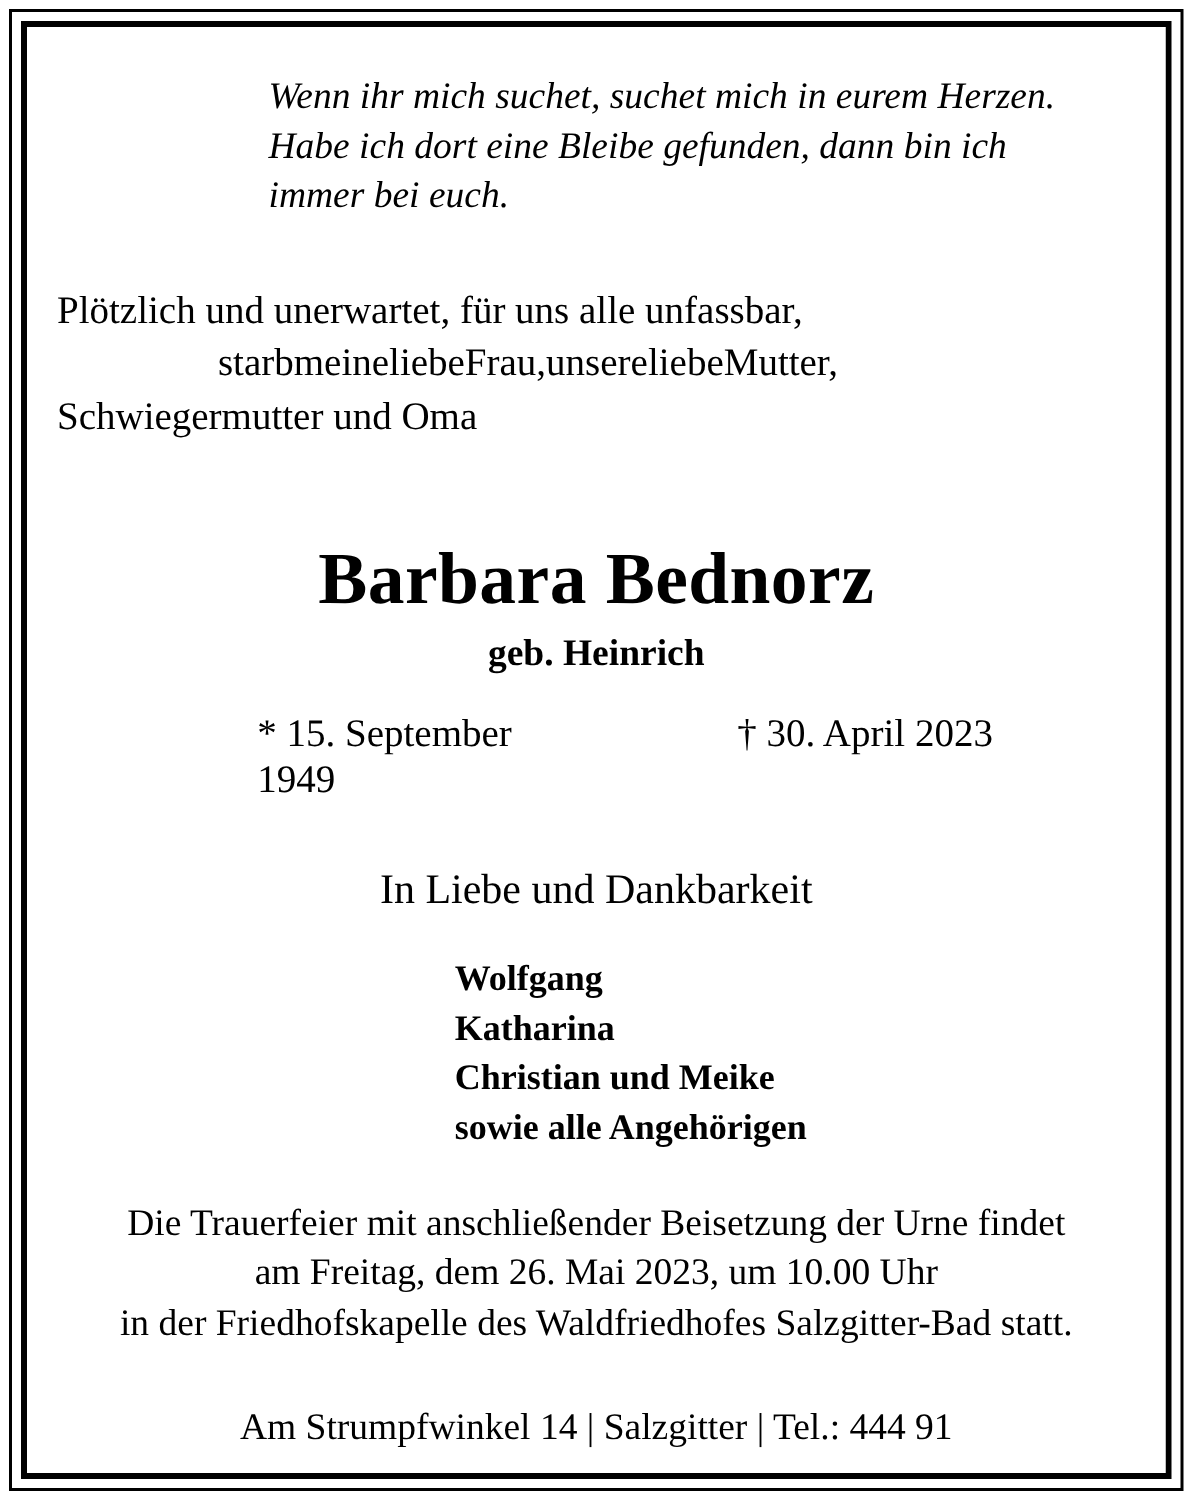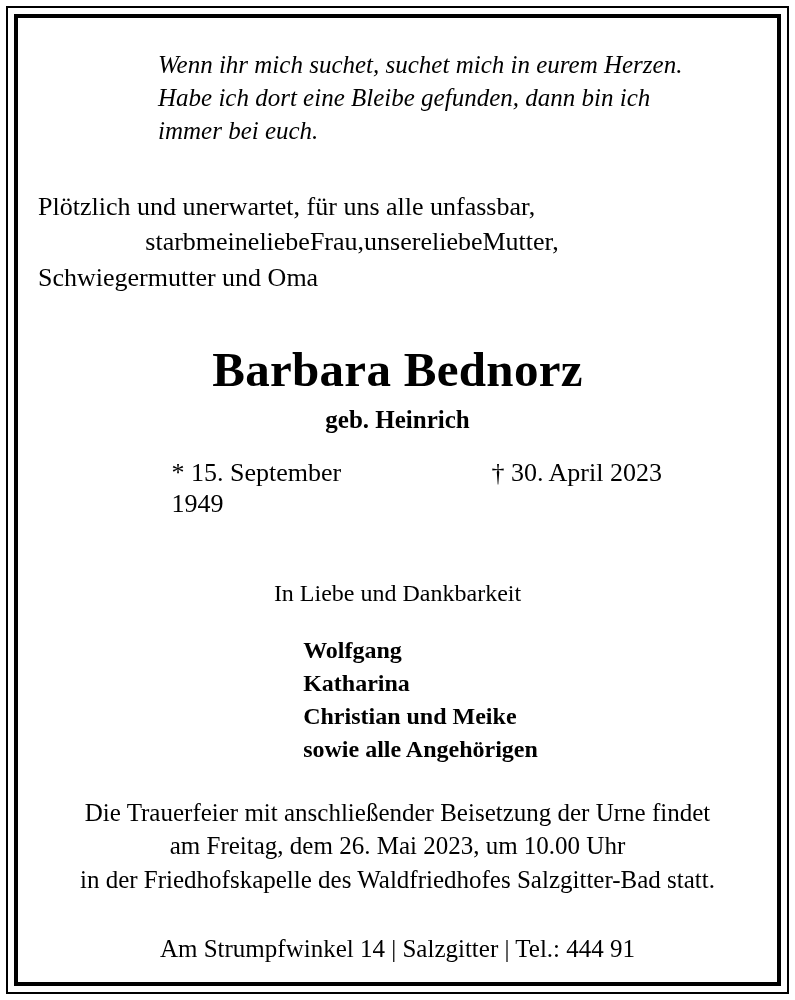--- a/index.html
+++ b/index.html
@@ -54,41 +54,42 @@
     margin: 12px 0 0 120px;
     font-style: italic;
     font-size: 25px;
     line-height: 1.32;
     text-align: left;
     max-width: 624px;
   }
   .epigraph-line {
     display: block;
     white-space: nowrap;
+    margin-left: 21px;
   }
 
   
   .lead {
     margin: 42px 0 0 0;
     font-size: 26px;
     line-height: 1.36;
     text-align: left;
   }
   .lead-line {
     display: block;
   }
   .lead-line.justified {
     display: flex;
     justify-content: center;
     width: 628px;
   }
 
   
   .name-block {
-    margin-top: 50px;
+    margin-top: 66px;
     text-align: center;
   }
   .deceased-name {
     font-size: 49px;
     font-weight: bold;
     line-height: 1.04;
     letter-spacing: 0.3px;
   }
   .maiden-name {
     margin-top: 9px;
@@ -103,23 +104,23 @@
     display: flex;
     justify-content: center;
     font-size: 26px;
     line-height: 1.2;
   }
   .date-birth { width: 300px; text-align: left; padding-left: 74px; box-sizing: border-box; }
   .date-death { width: 300px; text-align: left; padding-left: 94px; box-sizing: border-box; }
 
   
   .dedication {
-    margin-top: 60px;
-    text-align: center;
-    font-size: 24px;
+    margin-top: 42px;
+    text-align: center;
+    font-size: 28px;
     line-height: 1.2;
   }
   .mourners {
     margin-top: 26px;
     display: flex;
     justify-content: center;
   }
   .mourners-list {
     text-align: left;
     font-size: 24px;

